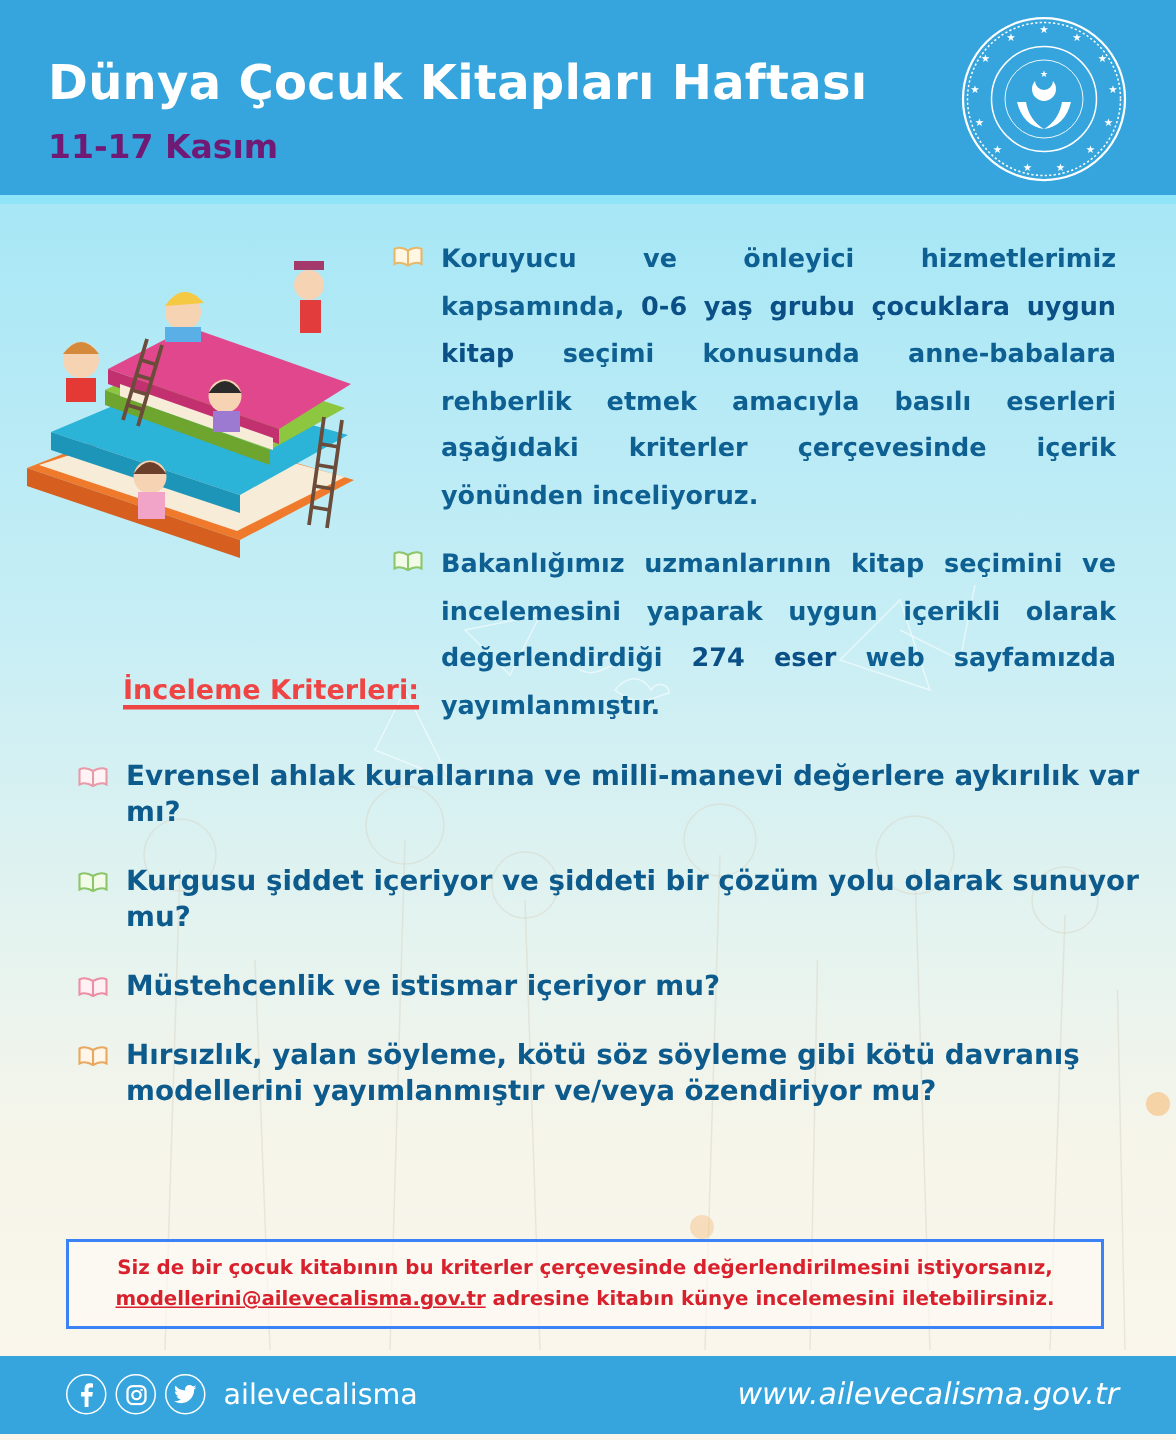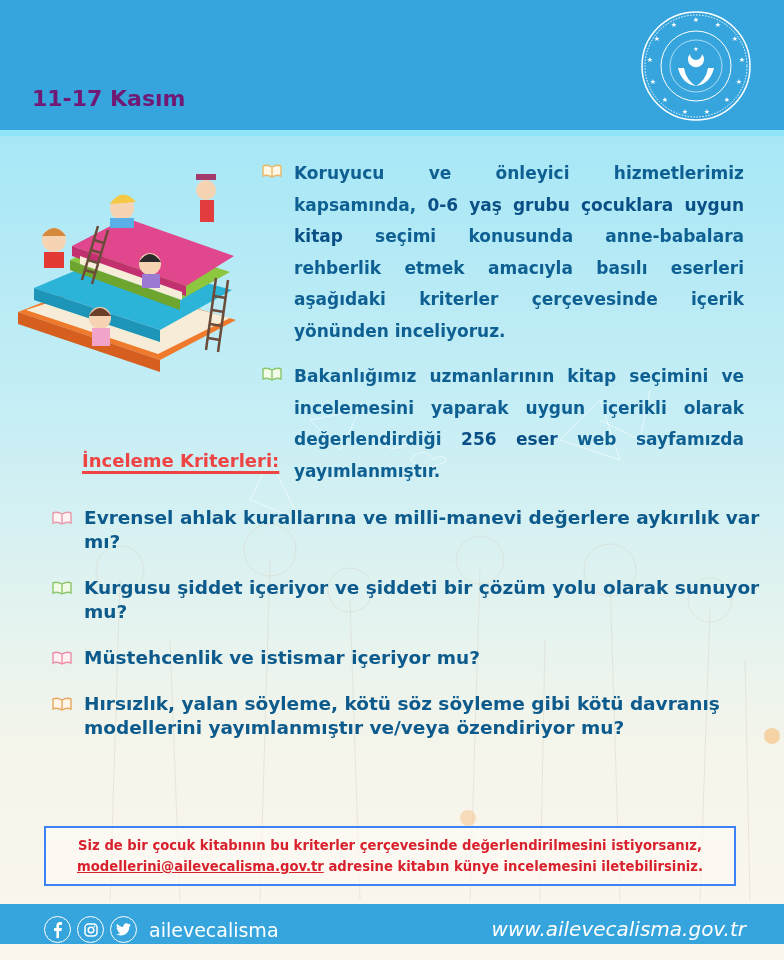--- a/index.html
+++ b/index.html
@@ -61,37 +61,38 @@
 
   .notice {
     position: absolute; left: 44px; top: 826px; width: 692px; height: 60px;
     border: 2px solid #3b82f6; background: rgba(255,252,246,0.6);
     text-align: center; color: #d8212d; font-weight: bold; font-size: 13.2px; line-height: 21px;
     padding-top: 7px;
   }
   .notice a { color: #d8212d; text-decoration: underline; }
 
   .footer {
-    position: absolute; left: 0; top: 904px; width: 784px; height: 40px; background: #36a5dd;
+    position: absolute; left: 0; top: 904px; width: 784px; height: 52px; background: #36a5dd;
   }
   .footer .social { position: absolute; left: 44px; top: 12px; display: flex; gap: 6px; align-items: center; }
   .social-icon {
     width: 27px; height: 27px; border: 1.5px solid #ffffff; border-radius: 50%;
     display: flex; align-items: center; justify-content: center; color: #fff;
   }
   .footer .handle { color: #ffffff; font-size: 19px; margin-left: 6px; font-family: "DejaVu Sans", sans-serif; }
   .footer .url {
     position: absolute; right: 38px; top: 13px; color: #ffffff; font-style: italic; font-size: 20px;
     font-family: "DejaVu Sans", sans-serif;
   }
 </style>
 </head>
 <body>
 
 <div class="header">
+  <div class="title">Dünya Çocuk Kitapları Haftası</div>
   <div class="subtitle">11-17 Kasım</div>
   <svg class="logo" viewBox="0 0 112 112">
     <circle cx="56" cy="56" r="54" fill="none" stroke="#fff" stroke-width="1.5"></circle>
     <circle cx="56" cy="56" r="51" fill="none" stroke="#fff" stroke-width="1" stroke-dasharray="1.5 1.5"></circle>
     <circle cx="56" cy="56" r="35" fill="none" stroke="#fff" stroke-width="1"></circle>
     <circle cx="56" cy="56" r="26" fill="none" stroke="#fff" stroke-width="0.6"></circle>
     <g fill="#fff" font-size="7" text-anchor="middle" font-family="DejaVu Sans, sans-serif">
       <text x="56" y="12">★</text>
         <text x="78" y="17">★</text>
         <text x="95" y="31">★</text>
@@ -185,21 +186,21 @@
   <p class="para">
     <svg class="bullet" width="20" height="14" viewBox="0 0 20 14">
         <path d="M1 2 q4 -2 9 1 q5 -3 9 -1 v10 q-4 -2 -9 1 q-5 -3 -9 -1z M10 3 v10" fill="#fff6e4" stroke="#e8b86a" stroke-width="1.4"></path>
       </svg>
     <span>Koruyucu ve önleyici hizmetlerimiz kapsamında, </span><strong>0-6 yaş grubu çocuklara uygun kitap</strong><span> seçimi konusunda anne-babalara rehberlik etmek amacıyla basılı eserleri aşağıdaki kriterler çerçevesinde içerik yönünden inceliyoruz.</span>
   </p>
   <p class="para">
     <svg class="bullet" width="20" height="14" viewBox="0 0 20 14">
         <path d="M1 2 q4 -2 9 1 q5 -3 9 -1 v10 q-4 -2 -9 1 q-5 -3 -9 -1z M10 3 v10" fill="#f2fbe8" stroke="#8cc56a" stroke-width="1.4"></path>
       </svg>
-    <span>Bakanlığımız uzmanlarının kitap seçimini ve incelemesini yaparak uygun içerikli olarak değerlendirdiği </span><strong>256 eser</strong><span> web sayfamızda yayımlanmıştır.</span>
+    <span>Bakanlığımız uzmanlarının kitap seçimini ve incelemesini yaparak uygun içerikli olarak değerlendirdiği </span><strong>274 eser</strong><span> web sayfamızda yayımlanmıştır.</span>
   </p>
 </div>
 
 <div class="section-title">İnceleme Kriterleri:</div>
 
 <div class="criteria">
   <div class="crit">
     <svg class="bullet" width="20" height="14" viewBox="0 0 20 14">
         <path d="M1 2 q4 -2 9 1 q5 -3 9 -1 v10 q-4 -2 -9 1 q-5 -3 -9 -1z M10 3 v10" fill="#fff3f5" stroke="#e79aa8" stroke-width="1.4"></path>
       </svg>

